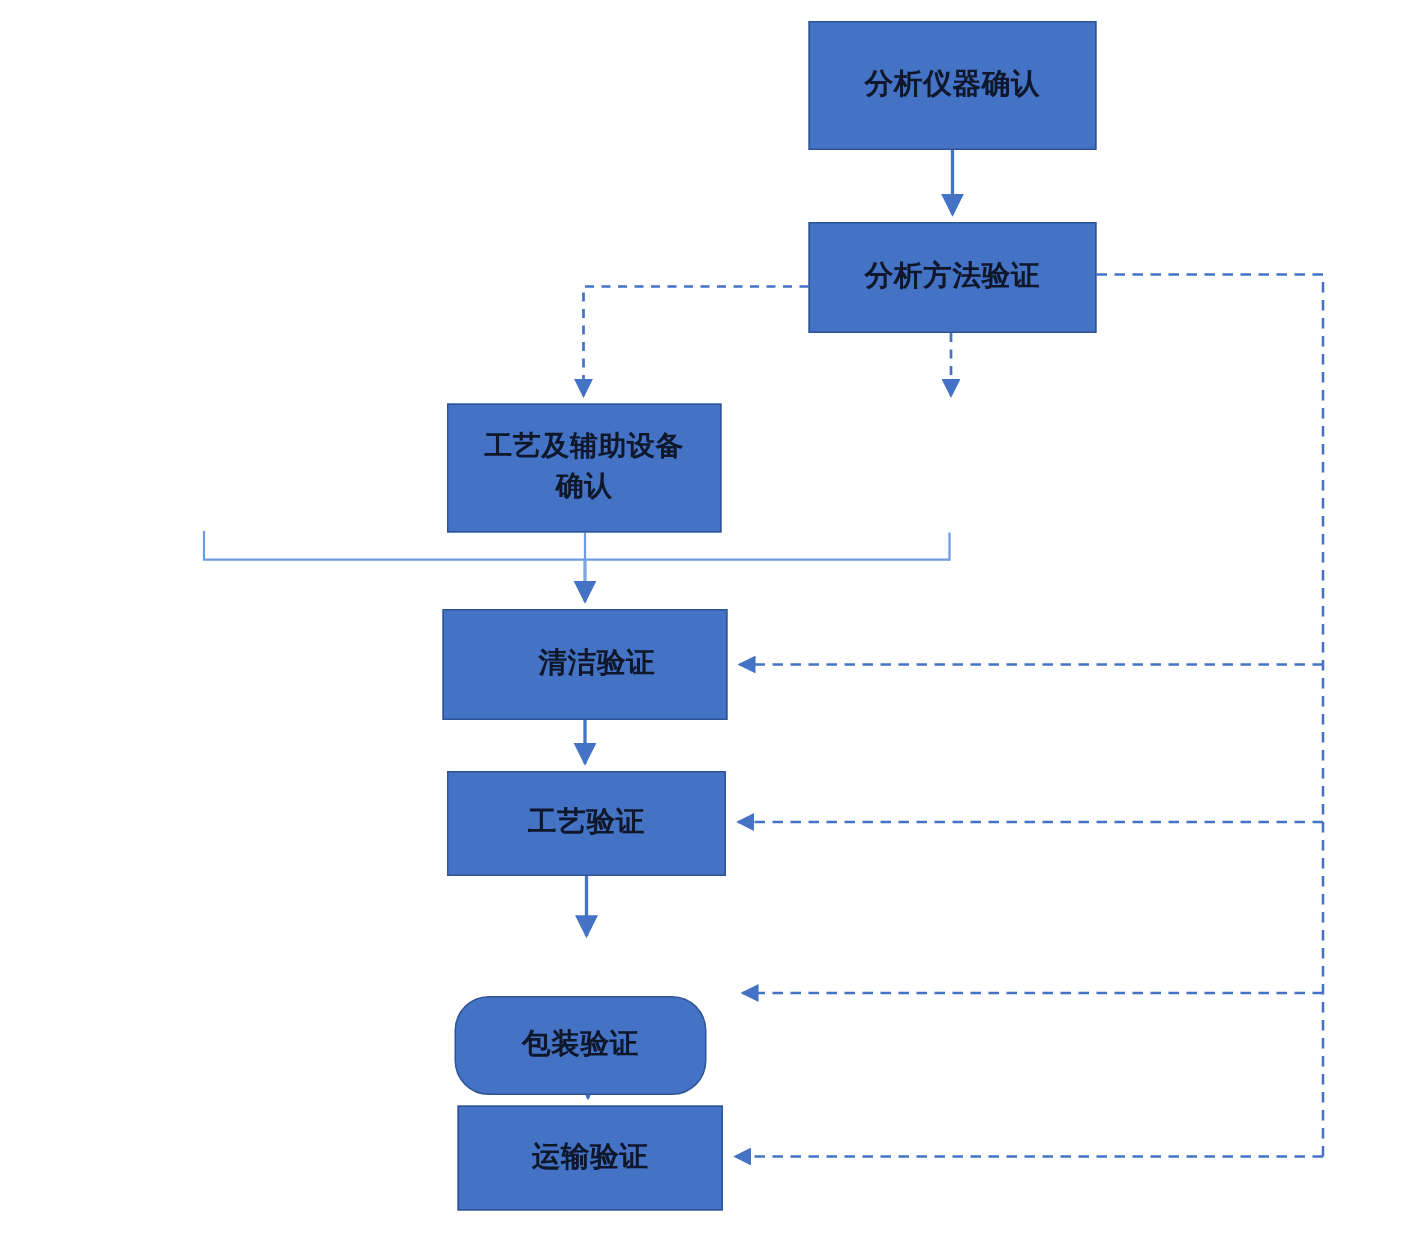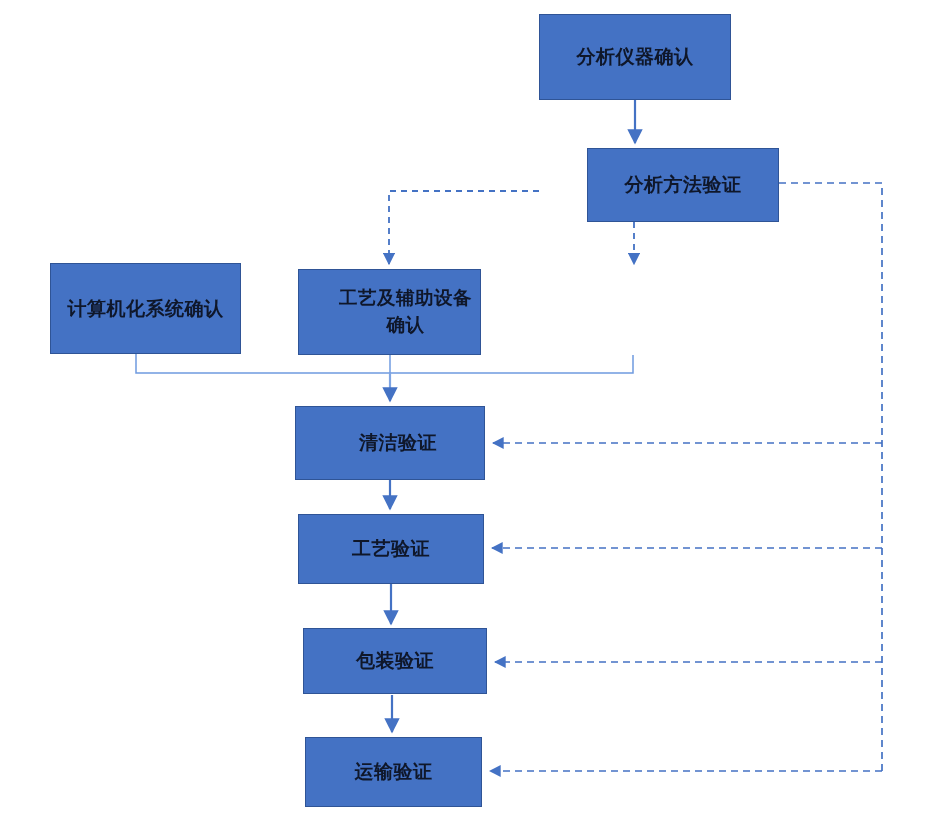--- a/index.html
+++ b/index.html
@@ -39,21 +39,21 @@
     font-size: 19px;
     line-height: 1.45;
     letter-spacing: 0.5px;
     z-index: 2;
   }
   .node .node-label {
     display: block;
     padding: 0 8px;
     white-space: pre-line;
   }
-  .node.two-line { font-size: 18.5px; justify-content: flex-end; }
+  .node.two-line { font-size: 18.5px; }
 </style>
 </head>
 <body>
 
 <div id="diagram-canvas">
 
   <svg id="connector-layer" viewBox="0 0 937 822" width="937" height="822" xmlns="http://www.w3.org/2000/svg">
     <defs>
       <marker id="arrow-solid" viewBox="0 0 10 10" refX="9" refY="5" markerWidth="7" markerHeight="7" orient="auto-start-reverse">
         <path d="M 0 0 L 10 5 L 0 10 z" fill="#4472C4"></path>
@@ -88,43 +88,40 @@
 
     <path d="M 882 662 L 495 662" stroke="#4472C4" stroke-width="1.7" fill="none" stroke-dasharray="7 5" marker-end="url(#arrow-dashed)"></path>
 
     <path d="M 882 771 L 490 771" stroke="#4472C4" stroke-width="1.7" fill="none" stroke-dasharray="7 5" marker-end="url(#arrow-dashed)"></path>
   </svg>
 
   <div class="node" style="left:539px; top:14px; width:192px; height:86px;">
     <span class="node-label">分析仪器确认</span>
   </div>
 
-  <div class="node" style="left:539px; top:148px; width:192px; height:74px;margin-left:48px;">
+  <div class="node" style="left:539px; top:148px; width:192px; height:74px;">
     <span class="node-label">分析方法验证</span>
   </div>
 
-  <div class="node" style="left:50px; top:263px; width:191px; height:91px;">
-    <span class="node-label">计算机化系统确认</span>
-  </div>
 
   <div class="node two-line" style="left:298px; top:269px; width:183px; height:86px;">
     <span class="node-label">工艺及辅助设备
 确认</span>
   </div>
 
 
   <div class="node" style="left:295px; top:406px; width:190px; height:74px;padding-left:16px;">
     <span class="node-label">清洁验证</span>
   </div>
 
   <div class="node" style="left:298px; top:514px; width:186px; height:70px;">
     <span class="node-label">工艺验证</span>
   </div>
 
-  <div class="node" style="left:303px; top:628px; width:184px; height:66px;">
+  <div class="node" style="left:303px; top:664px; width:168px; height:66px;border-radius:23px;">
     <span class="node-label">包装验证</span>
   </div>
 
   <div class="node" style="left:305px; top:737px; width:177px; height:70px;">
     <span class="node-label">运输验证</span>
   </div>
 
 </div>
 
 </body></html>

